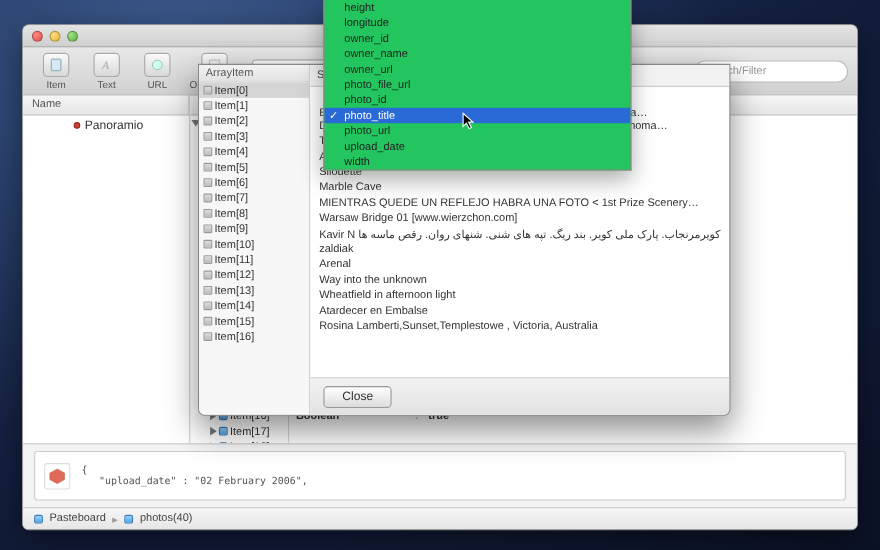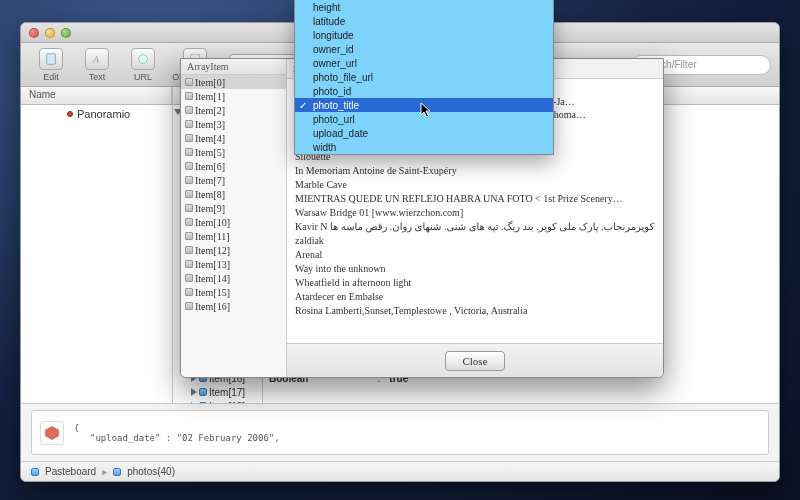--- a/index.html
+++ b/index.html
@@ -119,52 +119,51 @@
     height:20px; display:flex; align-items:center; padding:0 10px; gap:6px; font-size:10px; color:#444;
     background:linear-gradient(#f6f6f6,#e6e6e6); border-top:1px solid #ccc;
   }
   .crumb .cube{margin-left:0;}
   .modal {
     position:absolute; left:180px; top:58px; width:484px; height:320px;
     background:#f2f2f2; border:1px solid #888; border-radius:0 0 6px 6px;
     box-shadow: 0 12px 30px rgba(0,0,0,0.45);
     display:flex;
     overflow:hidden;
-    font-family:Liberation Serif, serif;
   }
   .modal-left {
     width:106px; border-right:1px solid #ccc; background:#f7f7f7; display:flex;flex-direction:column;
   }
   .modal-left .mh { background:linear-gradient(#f2f2f2,#e2e2e2); border-bottom:1px solid #ccc; font-size:10px; color:#555; padding:2px 6px;}
   .modal-left .mbody{flex:1;overflow:hidden;font-size:10px;}
   .mrow { display:flex;align-items:center;height:14px;gap:2px;padding-left:4px;}
   .mrow.sel { background:#d5d5d5; }
 
   .modal-right {
     flex:1; display:flex; flex-direction:column; background:#fff;
   }
   .keypick-label { font-size:10px; color:#444; padding:0 6px; white-space:nowrap; }
 
   .dropdown {
-    position:absolute; left:294px; top:0px; width:260px;
-    background:#7dd3fc; border:1px solid #8a8a8a; border-top:none;
+    position:absolute; left:294px; top:0px; width:280px;
+    background:#22c55e; border:1px solid #8a8a8a; border-top:none;
     box-shadow:0 8px 20px rgba(0,0,0,0.35);
     z-index:20; font-size:10px;
   }
   .dd-row { height:14px; display:flex; align-items:center; padding:0 18px; position:relative; color:#222;}
   .dd-row.sel { background:#2a6ad7; color:#fff; }
   .dd-check { position:absolute; left:4px; }
 
   .values {
     flex:1; overflow:hidden; font-size:10px; padding-top:2px;
   }
   .vrow { height:14px; padding:0 8px; white-space:nowrap; overflow:hidden; text-overflow:ellipsis; color:#333;}
   .modal-foot {
     height:34px; border-top:1px solid #ccc; background:linear-gradient(#f2f2f2,#e2e2e2);
-    display:flex; justify-content:center; align-items:center; padding:0 12px;
+    display:flex; justify-content:flex-start; align-items:center; padding:0 12px;
   }
   .osx-btn {
     height:20px; padding:0 16px; border:1px solid #999; border-radius:4px;
     background:linear-gradient(#ffffff,#dcdcdc); font-size:11px; color:#333;
     display:flex;align-items:center;justify-content:center;
     box-shadow:0 1px 0 rgba(255,255,255,0.6) inset;
   }
 
   .cursor { position:absolute; left:420px; top:102px; z-index:30; width:14px;height:18px; }
 </style>
@@ -181,21 +180,21 @@
     </div>
   </div>
 
   <div class="toolbar">
     <div class="tb-btn">
       <div class="ic">
           <svg viewBox="0 0 16 16">
             <rect x="3" y="2" width="10" height="12" rx="1" fill="#d8e8f8" stroke="#7aa"></rect>
           </svg>
         </div>
-      <span>Edit</span>
+      <span>Item</span>
     </div>
     <div class="tb-btn">
       <div class="ic">
           <svg viewBox="0 0 16 16">
             <text x="3" y="12" font-size="12" font-style="italic" fill="#aaa" font-family="serif">A</text>
           </svg>
         </div>
       <span>Text</span>
     </div>
     <div class="tb-btn">
@@ -546,21 +545,20 @@
     <div style="display:flex;align-items:center;height:20px;background:#f2f2f2;border-bottom:1px solid #ccc;">
       <span class="keypick-label">Select Key to Edit</span>
     </div>
     <div class="values" id="modal-values">
         <div class="vrow"></div>
         <div class="vrow">Beautiful Taiwan----  Rising (above SL 1235 m)    狼頭山  Winner--Ja…</div>
         <div class="vrow">Dusk in Tufulega, Futuna Island (dedicated to my friend Oram), homa…</div>
         <div class="vrow">Thunderstorm in Martinique</div>
         <div class="vrow">Antelope Canyon, Ray of Light</div>
         <div class="vrow">Silouette</div>
-        <div class="vrow">In Memoriam Antoine de Saint-Exupéry</div>
         <div class="vrow">Marble Cave</div>
         <div class="vrow">MIENTRAS QUEDE UN REFLEJO HABRA UNA FOTO &lt; 1st Prize  Scenery…</div>
         <div class="vrow">Warsaw Bridge 01 [www.wierzchon.com]</div>
         <div class="vrow">Kavir N کویرمرنجاب. پارک ملی کویر.  بند ریگ. تپه های شنی. شنهای روان. رقص ماسه ها</div>
         <div class="vrow">zaldiak</div>
         <div class="vrow">Arenal</div>
         <div class="vrow">Way into the unknown</div>
         <div class="vrow">Wheatfield in afternoon light</div>
         <div class="vrow">Atardecer en Embalse</div>
         <div class="vrow">Rosina Lamberti,Sunset,Templestowe , Victoria, Australia</div>
@@ -571,27 +569,27 @@
         </div>
     </div>
   </div>
 </div>
 
 <div class="dropdown" id="dropdown">
     <div class="dd-row">
       <span>height</span>
     </div>
     <div class="dd-row">
-      <span>latitude</span>
-    </div>
-    <div class="dd-row">
       <span>longitude</span>
     </div>
     <div class="dd-row">
       <span>owner_id</span>
+    </div>
+    <div class="dd-row">
+      <span>owner_name</span>
     </div>
     <div class="dd-row">
       <span>owner_url</span>
     </div>
     <div class="dd-row">
       <span>photo_file_url</span>
     </div>
     <div class="dd-row">
       <span>photo_id</span>
     </div>

